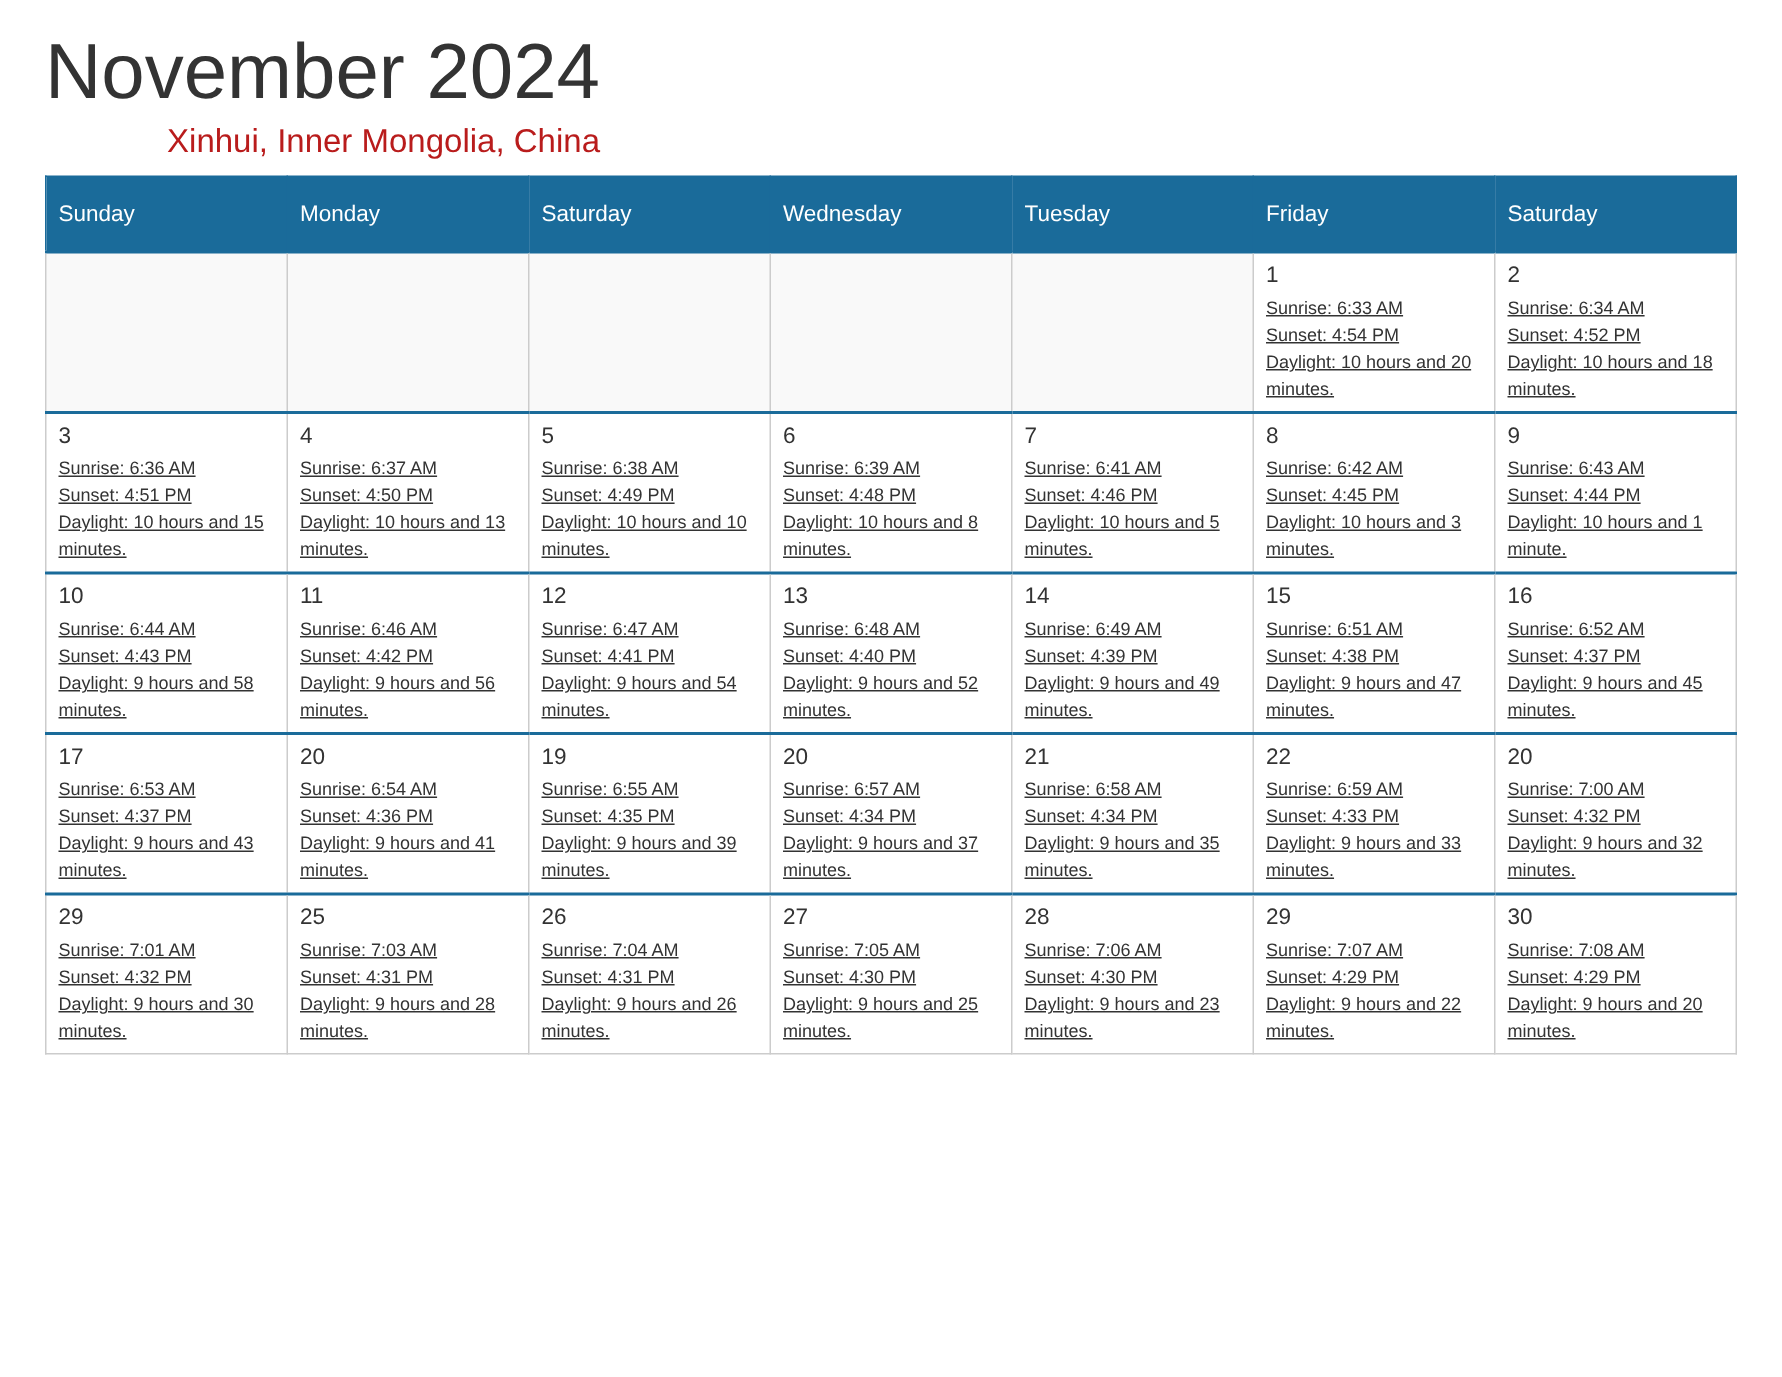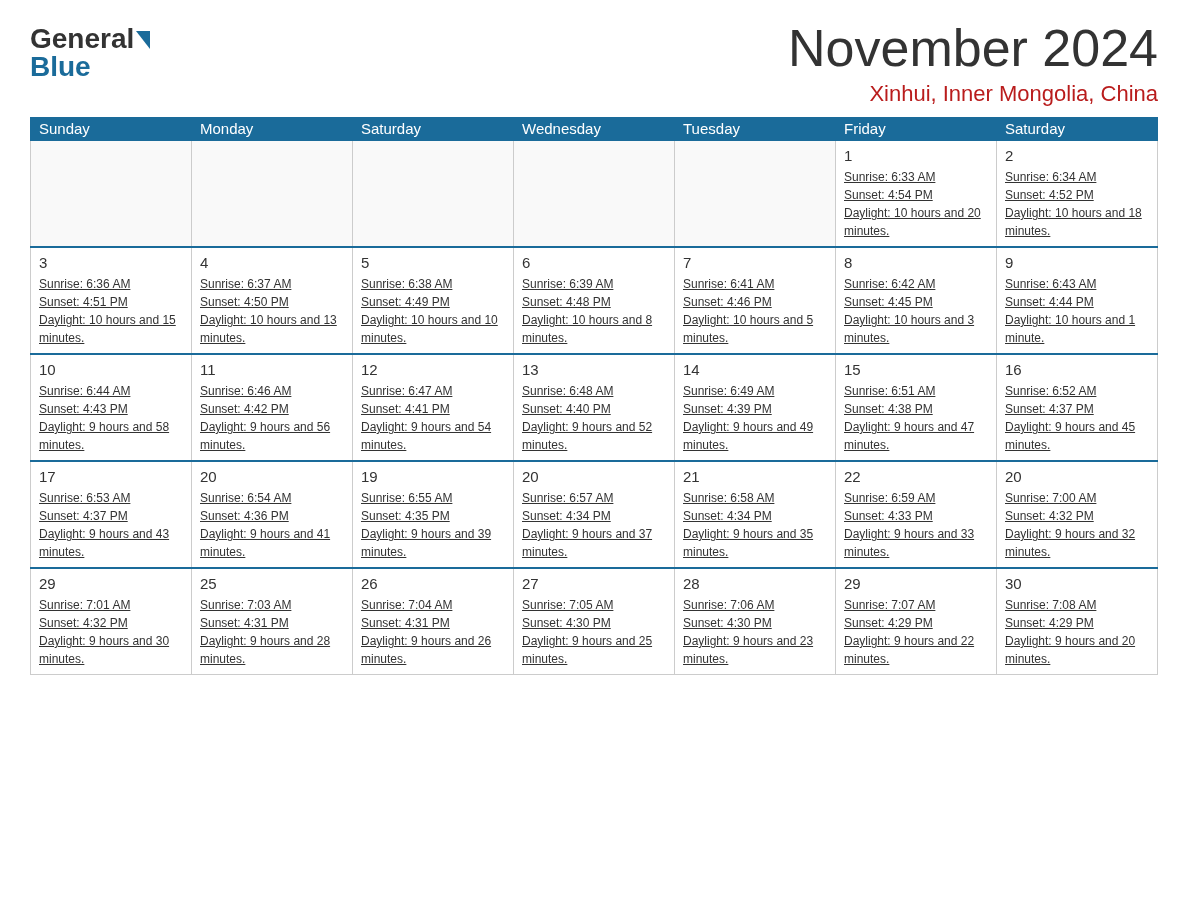--- a/index.html
+++ b/index.html
@@ -61,21 +61,21 @@
       margin-top: 4px;
     }
     .calendar {
       width: 100%;
       border-collapse: collapse;
       margin-top: 10px;
     }
     .calendar th {
       background-color: #1a6b9a;
       color: #fff;
-      padding: 2px 8px;
+      padding: 16px 8px;
       font-size: 15px;
       font-weight: normal;
       text-align: left;
       border: 1px solid #1a6b9a;
     }
     .calendar td {
       border: 1px solid #ccc;
       vertical-align: top;
       padding: 6px 8px;
       width: calc(100% / 7);
@@ -103,27 +103,20 @@
       text-decoration: underline;
     }
     .empty-cell {
       background: #f9f9f9;
     }
   </style>
 </head>
 <body>
 
 <div class="header">
-  <div class="logo">
-    <div class="logo-general">
-      <span>General</span>
-      <span class="logo-arrow"></span>
-    </div>
-    <div class="logo-blue">Blue</div>
-  </div>
   <div class="title-block">
     <div class="month-title">November 2024</div>
     <div class="location-title">Xinhui, Inner Mongolia, China</div>
   </div>
 </div>
 
 <table class="calendar">
   <thead>
     <tr>
     <th>Sunday</th>

